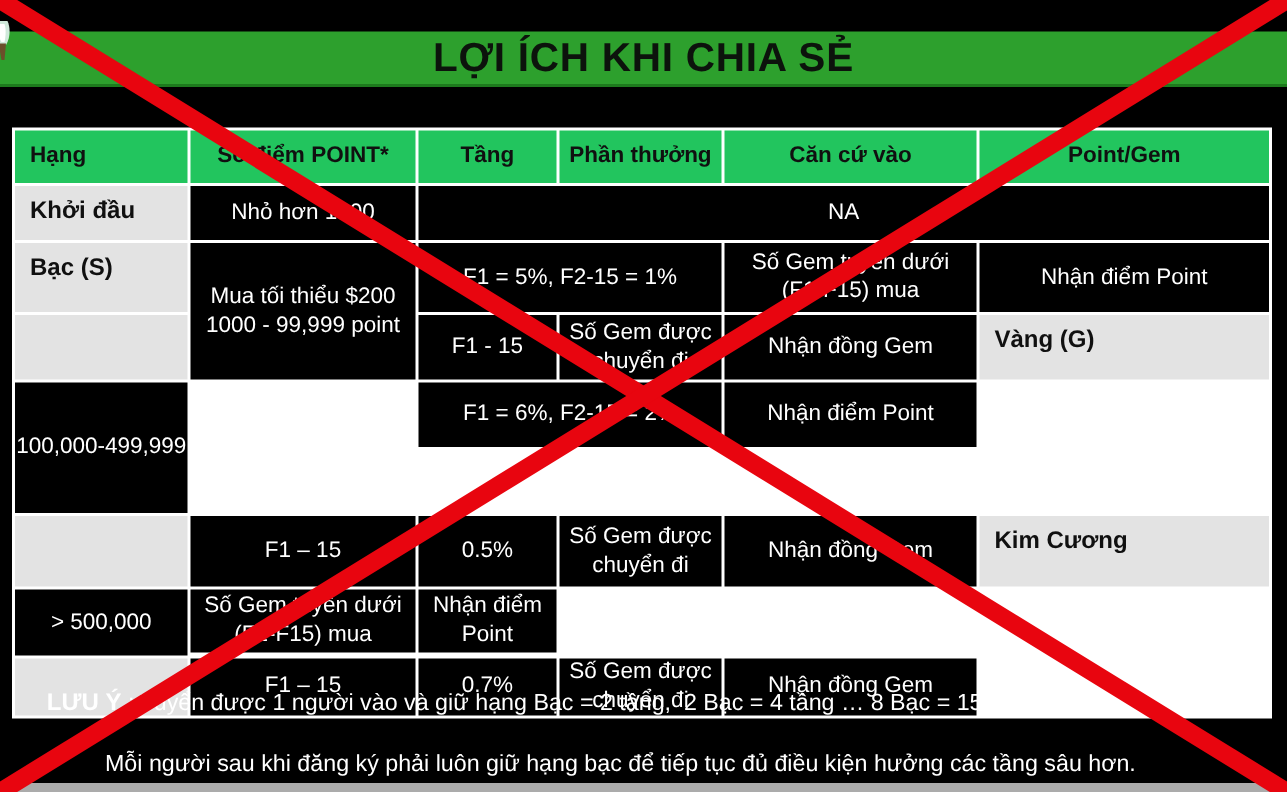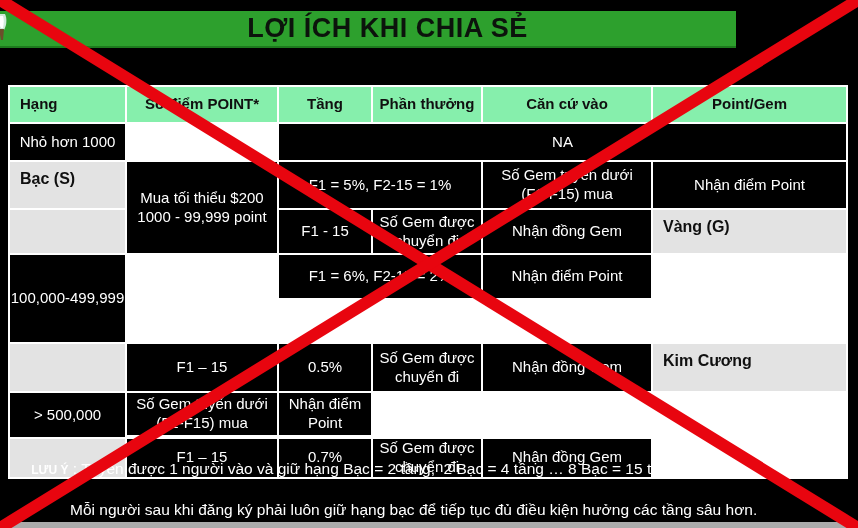--- a/index.html
+++ b/index.html
@@ -3,59 +3,59 @@
 <meta charset="utf-8">
 <style>
   html,body{margin:0;padding:0;}
   body{
     width:858px;height:528px;position:relative;overflow:hidden;
     background:#000;font-family:"Liberation Sans",sans-serif;
     -webkit-font-smoothing:antialiased;
   }
   
   .banner{
-    position:absolute;left:0;top:11px;width:697px;height:35px;
+    position:absolute;left:0;top:21px;width:858px;height:35px;
     background:#2da02d;border-bottom:2px solid #1d7a1d;
-    display:flex;align-items:center;justify-content:center;padding-left:39px;
+    display:flex;align-items:center;justify-content:center;
   }
   .banner-title{
     font-size:27px;font-weight:bold;color:#0c130c;letter-spacing:.5px;
   }
   .logo{position:absolute;left:-6px;top:12px;width:30px;height:30px;}
   
   .tbl{
     position:absolute;left:8px;top:85px;
     display:grid;box-sizing:border-box;
     grid-template-columns:115px 150px 92px 108px 168px 193px;
     grid-template-rows:35px 36px 46px 43px 43px 42px 47px 42px;
     gap:2px;padding:2px;background:#fff;
   }
   .cell{
     background:#000;color:#fff;font-size:15px;
     display:flex;align-items:center;justify-content:center;
     text-align:center;white-space:pre-line;line-height:1.25;
   }
   .cell.hd{
-    background:#86efac;color:#101010;font-weight:bold;
+    background:#22c55e;color:#101010;font-weight:bold;
   }
   .cell.hd.first{justify-content:flex-start;padding-left:10px;}
   .cell.tier{
     background:#e3e3e3;color:#101010;font-weight:bold;font-size:16px;
     justify-content:flex-start;align-items:flex-start;
     padding:7px 0 0 10px;text-align:left;
   }
   .cell.tier-empty{background:#e3e3e3;}
   .span34{grid-column:3 / 5;}
   .span36{grid-column:3 / 7;}
   .rspan2{grid-row:span 2;}
   .col1{grid-column:1;}
   
   .notes{position:absolute;left:14px;top:442px;width:836px;color:#fff;}
   .note-line1{font-size:15.5px;white-space:pre-wrap;}
-  .note-label{font-weight:bold;font-size:12px;}
+  .note-label{font-weight:bold;font-size:16px;}
   .note-line2{font-size:15.5px;margin-left:56px;margin-top:5px;}
   .footnote{font-style:italic;font-size:15.5px;margin-top:8px;}
   
   .cross{position:absolute;left:0;top:0;pointer-events:none;}
   .bottom-bar{position:absolute;left:0;bottom:0;width:858px;height:6px;background:#ababab;}
 </style>
 </head>
 <body>
 
 <div class="banner" style="background-color: rgb(45, 160, 45);">
@@ -70,20 +70,21 @@
 
 <div class="tbl">
 
   <div class="cell hd first">Hạng</div>
   <div class="cell hd">Số điểm POINT*</div>
   <div class="cell hd">Tầng</div>
   <div class="cell hd">Phần thưởng</div>
   <div class="cell hd">Căn cứ vào</div>
   <div class="cell hd">Point/Gem</div>
 
+  <div class="cell tier">Khởi đầu</div>
   <div class="cell">Nhỏ hơn 1000</div>
   <div class="cell span36">NA</div>
 
   <div class="cell tier">Bạc (S)</div>
   <div class="cell rspan2">Mua tối thiểu $200
 1000 - 99,999 point</div>
   <div class="cell span34">F1 = 5%, F2-15 = 1%</div>
   <div class="cell">Số Gem tuyến dưới
 (F1-F15) mua</div>
   <div class="cell">Nhận điểm Point</div>

